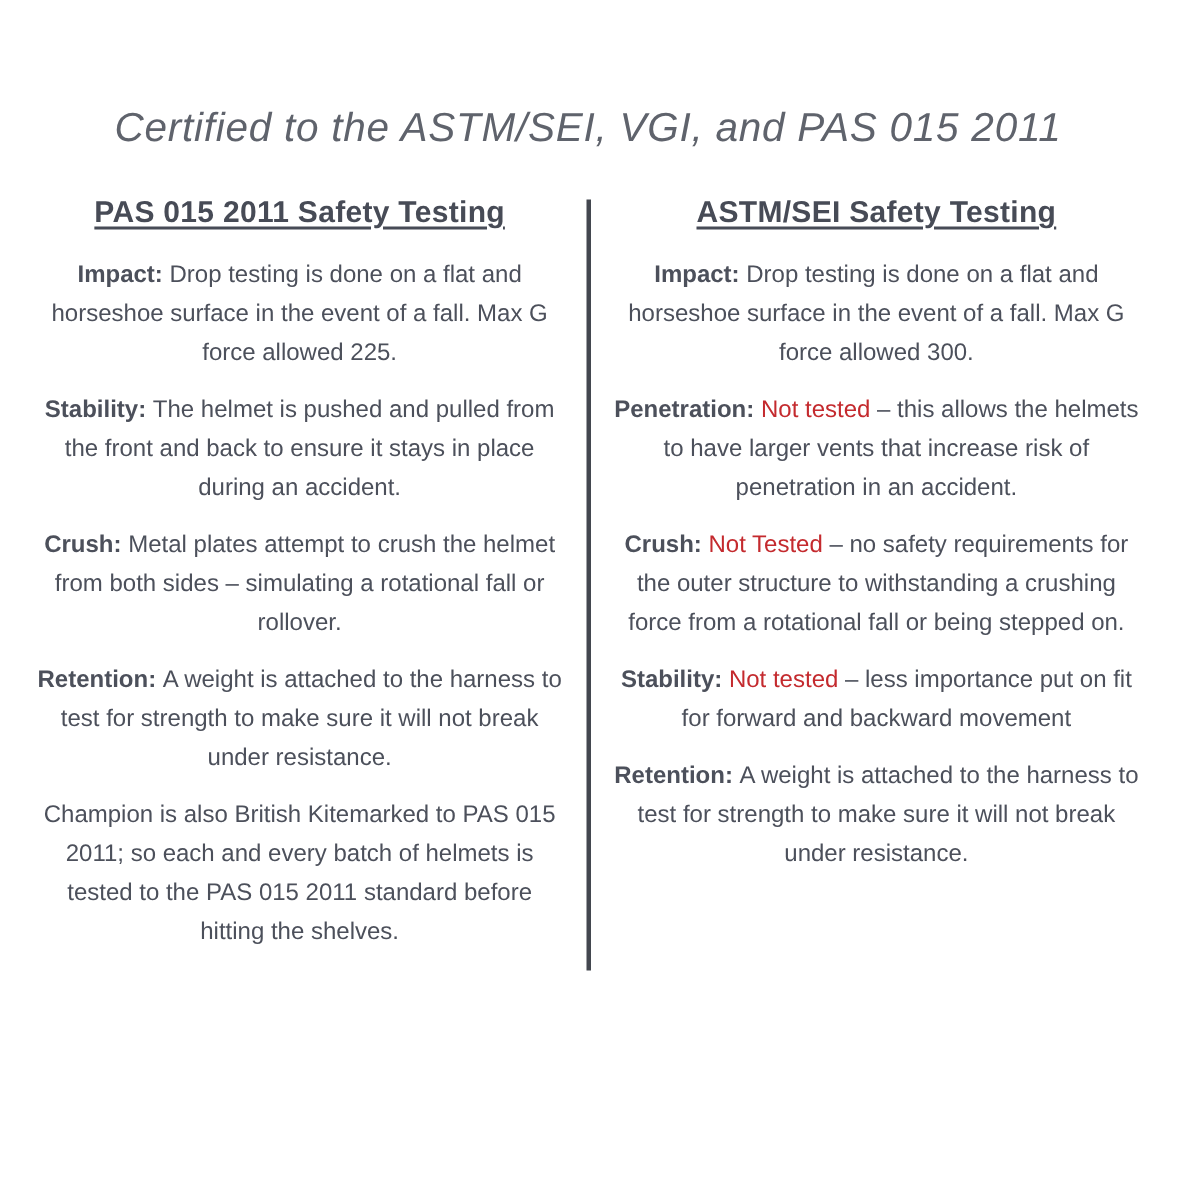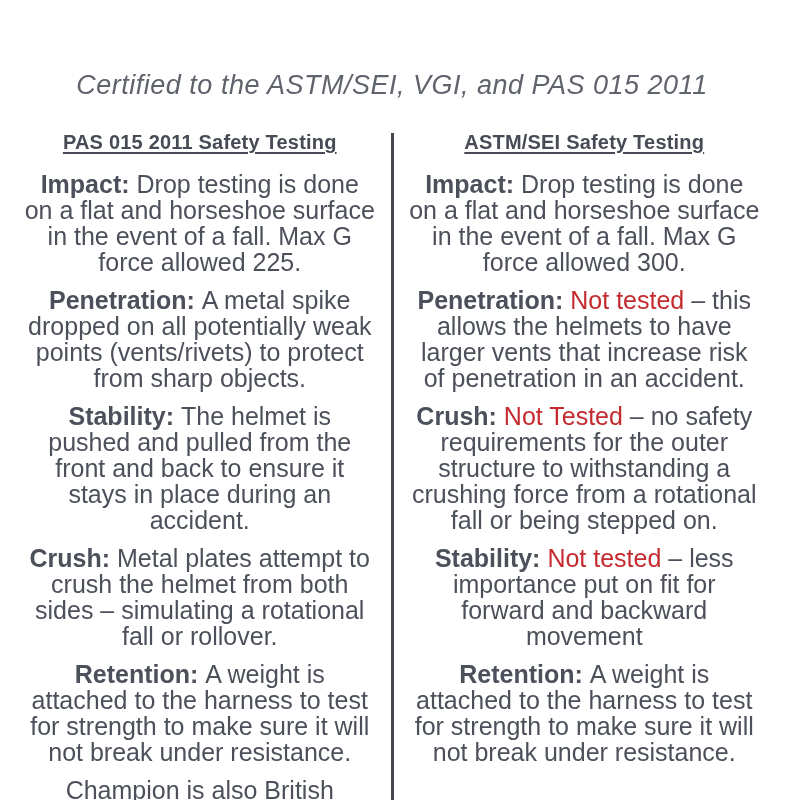--- a/index.html
+++ b/index.html
@@ -40,21 +40,21 @@
     font-size:20px;
     font-weight:bold;
     color:var(--heading);
     text-decoration:underline;
     text-underline-offset:3px;
     text-decoration-thickness:2px;
     margin-bottom:17px;
     letter-spacing:0.2px;
   }
   .para{
-    font-size:25px;
+    font-size:16px;
     line-height:26px;
     color:var(--body);
     margin-bottom:12px;
     padding:0 2px;
   }
   .para.large{
     font-size:21.5px;
     margin-top:18px;
   }
   .para .bold{font-weight:bold;}
@@ -72,21 +72,20 @@
 
 <div class="page">
   <h1 class="page-title">Certified to the ASTM/SEI, VGI, and PAS 015 2011</h1>
 
   <div class="columns">
 
     <section class="column">
       <h2 class="col-header">PAS 015 2011 Safety Testing</h2>
       <div class="paragraphs">
           <p class="para"><span class="bold">Impact: </span><span class="normal">Drop testing is done on a flat and horseshoe surface in the event of a fall. Max G force allowed 225.</span></p>
-          <p class="para"><span class="bold">Penetration: </span><span class="normal">A metal spike dropped on all potentially weak points (vents/rivets) to protect from sharp objects.</span></p>
           <p class="para"><span class="bold">Stability: </span><span class="normal">The helmet is pushed and pulled from the front and back to ensure it stays in place during an accident.</span></p>
           <p class="para"><span class="bold">Crush: </span><span class="normal">Metal plates attempt to crush the helmet from both sides – simulating a rotational fall or rollover.</span></p>
           <p class="para"><span class="bold">Retention: </span><span class="normal">A weight is attached to the harness to test for strength to make sure it will not break under resistance.</span></p>
           <p class="para"><span class="normal">Champion is also British Kitemarked to PAS 015 2011; so each and every batch of helmets is tested to the PAS 015 2011 standard before hitting the shelves.</span></p>
         </div>
     </section>
 
     <div class="divider"></div>
 
     <section class="column">

